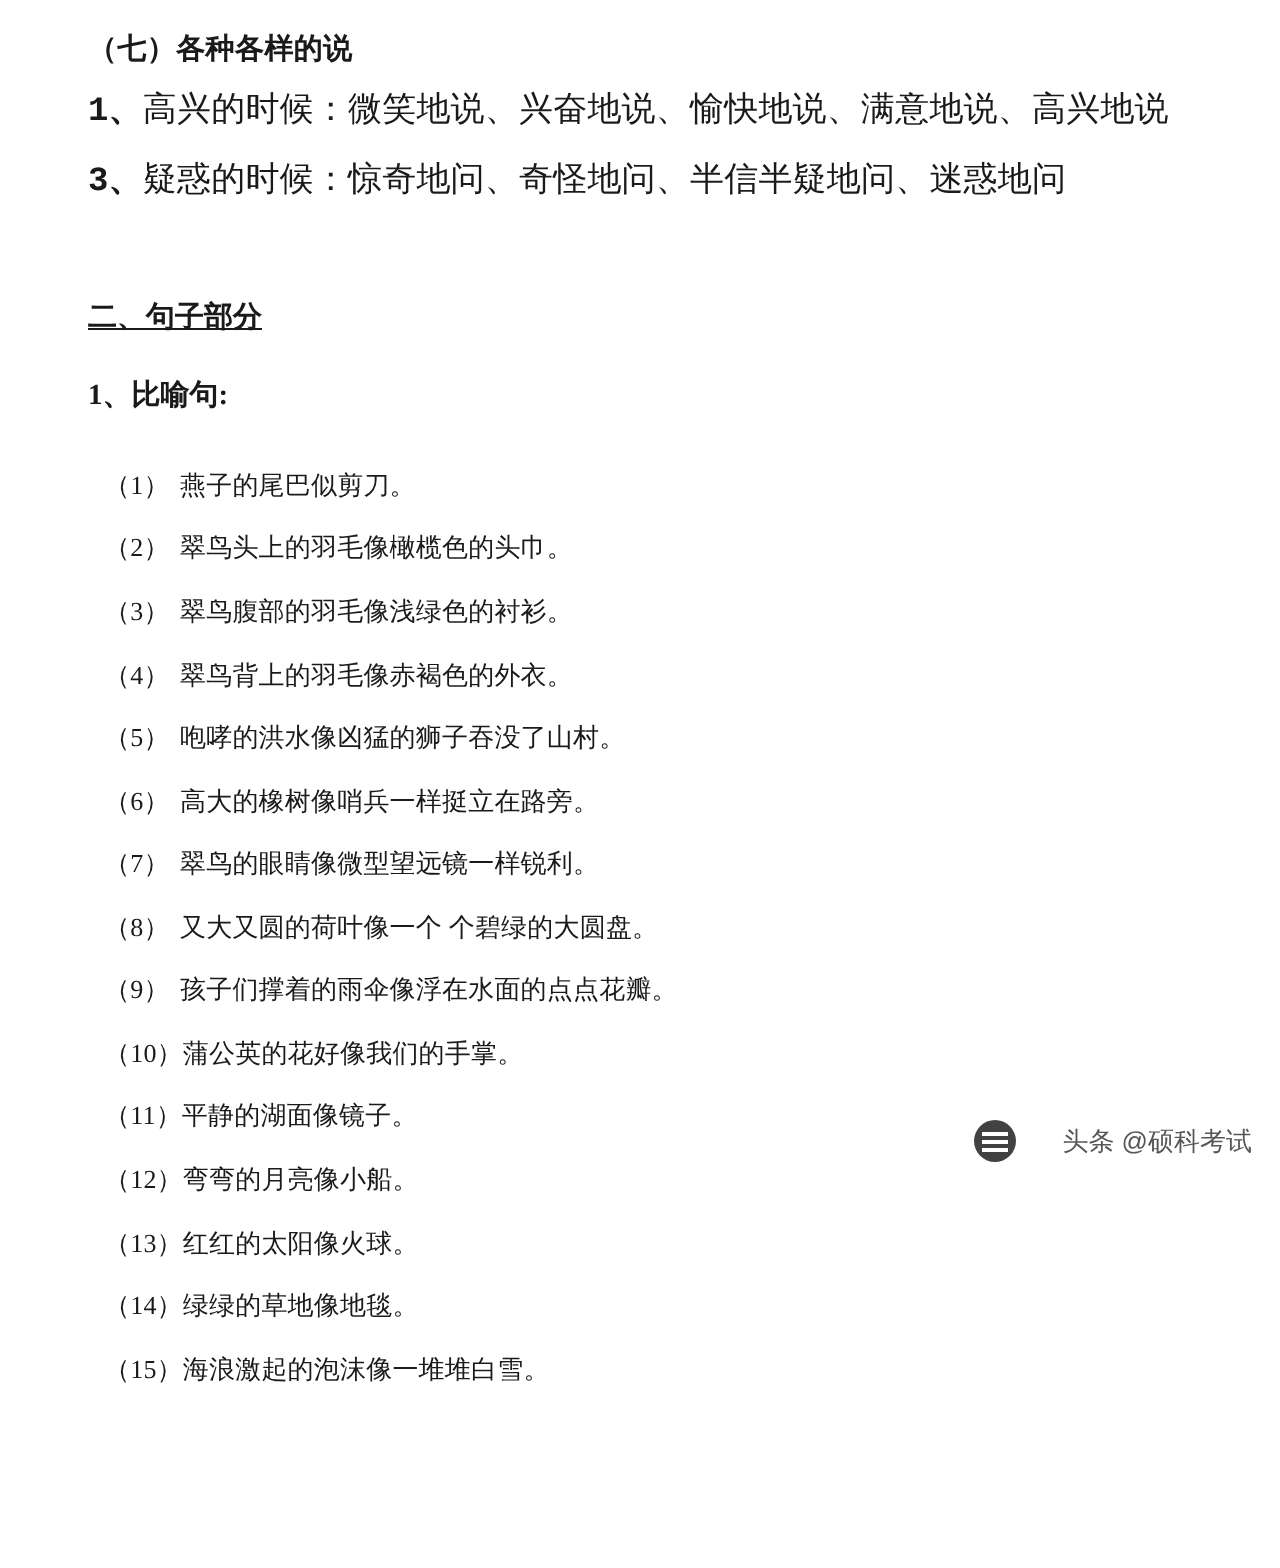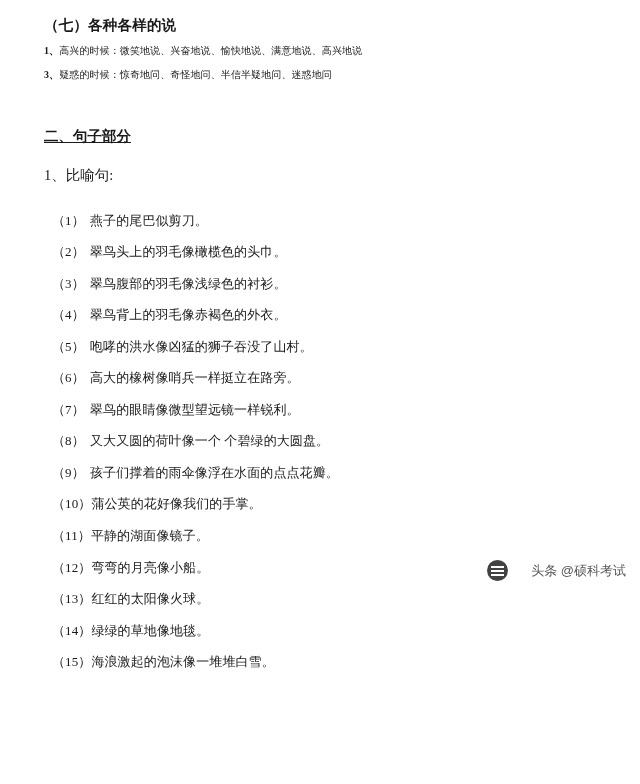--- a/index.html
+++ b/index.html
@@ -23,45 +23,46 @@
     padding: 14px 36px 0 44px;
   }
   .section-heading {
     font-size: 14.5px;
     font-weight: bold;
     line-height: 1.6;
     margin: 0 0 6px 0;
     letter-spacing: 0.2px;
   }
   .num-line {
-    font-size: 10px;
+    font-size: 17px;
     line-height: 1.6;
     margin: 0 0 8px 0;
     white-space: nowrap;
     letter-spacing: 0.1px;
+    font-family: Liberation Mono, monospace;
   }
   .num-line .lead {
     font-weight: bold;
   }
   .gap-lg {
     height: 34px;
   }
   .gap-md {
     height: 16px;
   }
   .part-heading {
     font-size: 14.5px;
     font-weight: bold;
     line-height: 1.6;
     margin: 0 0 16px 0;
     text-decoration: underline;
   }
   .sub-heading {
     font-size: 14.5px;
-    font-weight: normal;
+    font-weight: bold;
     line-height: 1.6;
     margin: 0 0 6px 0;
   }
   .sentence-list {
     margin: 0;
     padding: 0;
     list-style: none;
   }
   .sentence-list li {
     font-size: 13px;

